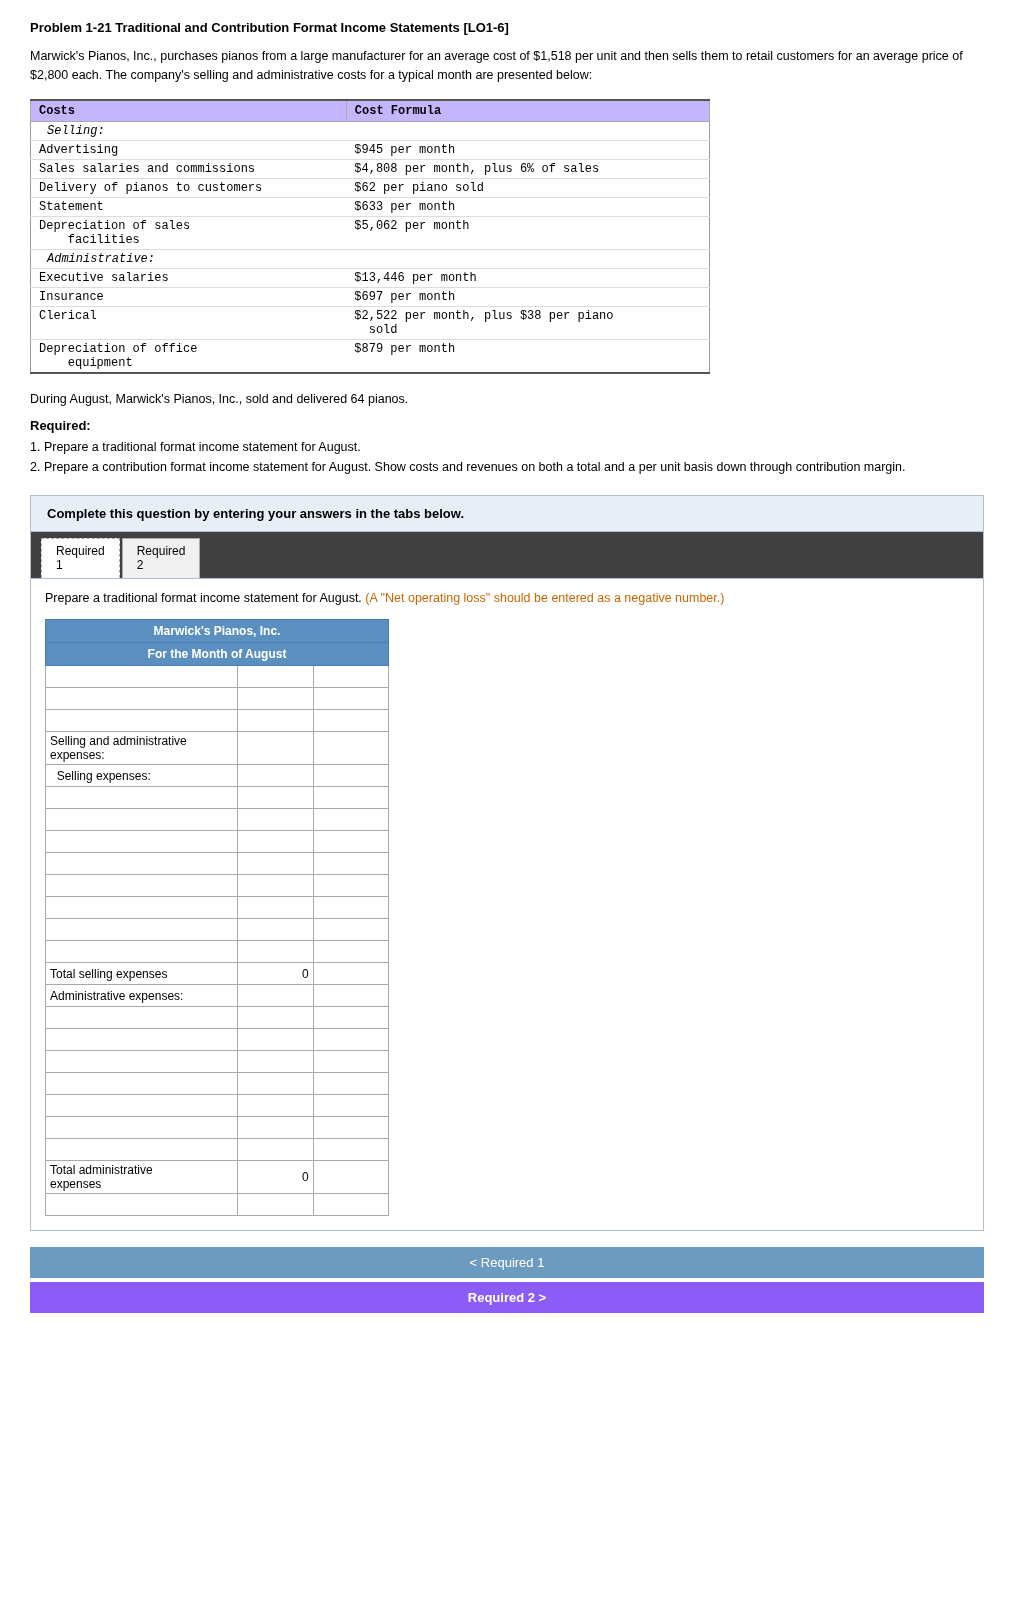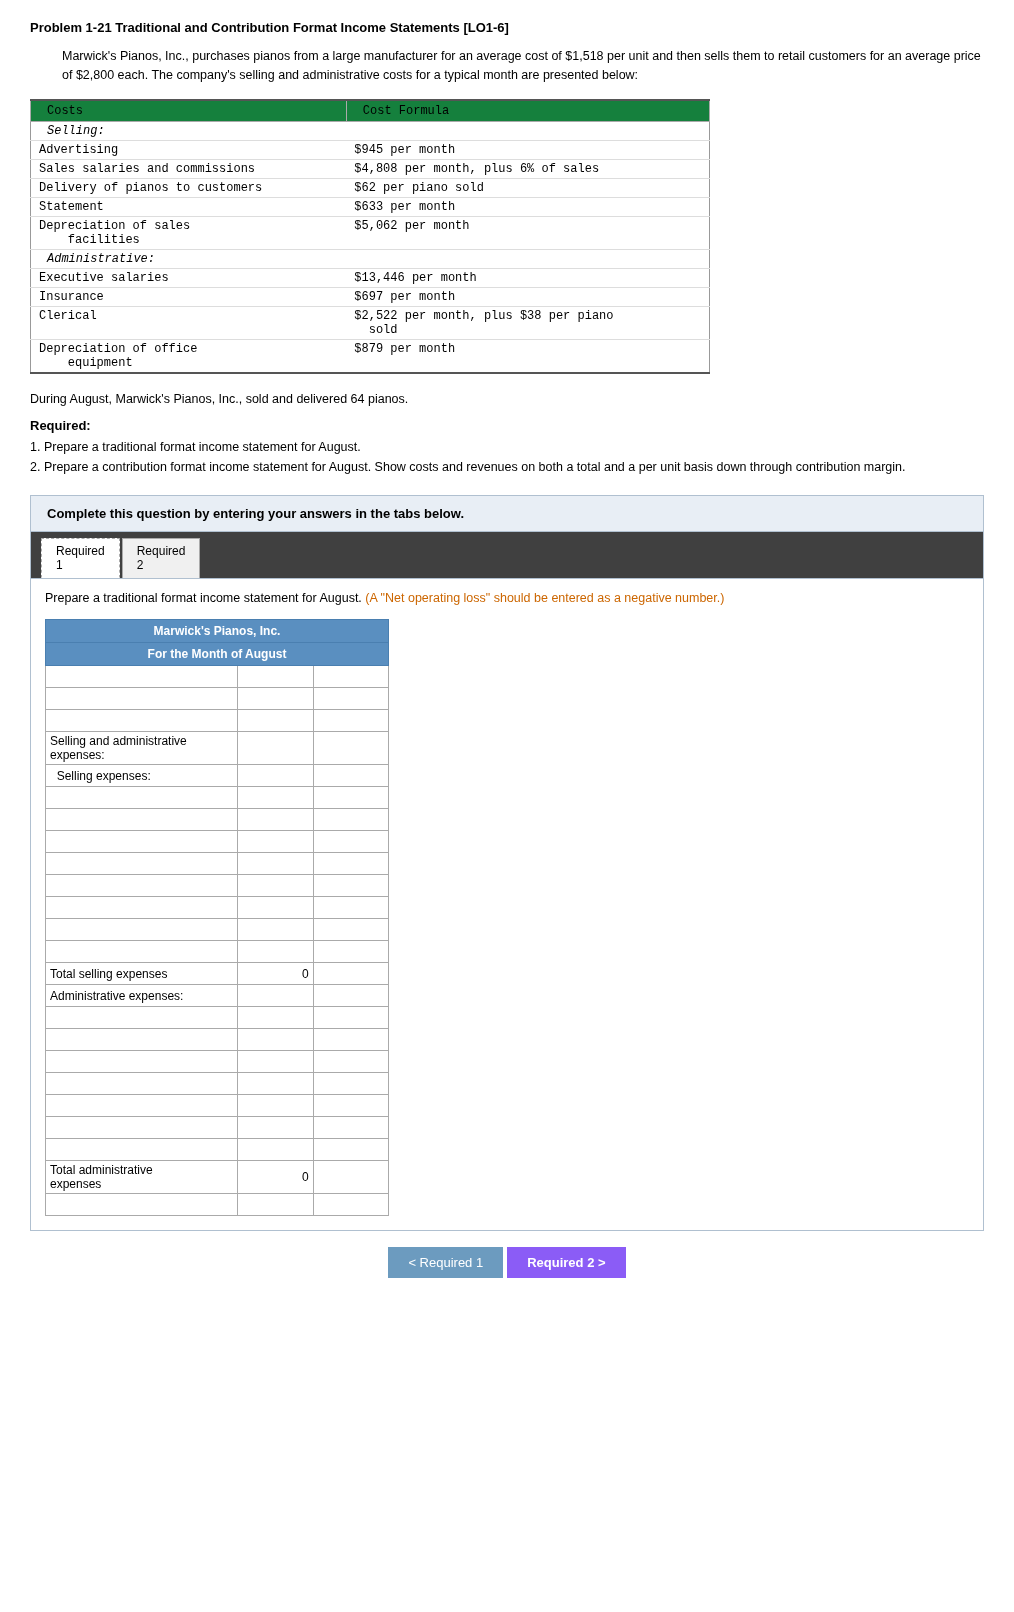--- a/index.html
+++ b/index.html
@@ -14,39 +14,38 @@
     }
     .problem-title {
       font-weight: bold;
       font-size: 13px;
       margin-bottom: 12px;
     }
     .intro-text {
       font-size: 12.5px;
       line-height: 1.5;
       margin-bottom: 14px;
-      margin-left: 32px;
     }
     
     .cost-table {
       border-collapse: collapse;
       width: 680px;
       margin-bottom: 18px;
       font-family: 'Courier New', monospace;
       font-size: 12px;
     }
     .cost-table td {
       padding: 2px 8px;
       vertical-align: top;
     }
     .cost-table .header-row td {
-      background: #15803d;
-      font-weight: normal;
+      background: #c4b5fd;
+      font-weight: bold;
       border: 1px solid #aaa;
-      padding: 3px 16px;
+      padding: 3px 8px;
     }
     .cost-table .indent1 td:first-child { padding-left: 16px; font-style: italic; }
     .cost-table .indent2 td:first-child { }
     .cost-table-border {
       border: 1px solid #999;
       border-top: 2px solid #555;
       border-bottom: 2px solid #555;
     }
     .cost-table tr td {
       border-bottom: 1px solid #ddd;
@@ -161,20 +160,21 @@
     .income-table .section-label {
       font-weight: normal;
       background: #fff;
     }
     
     .bottom-nav {
       display: flex;
       gap: 4px;
       margin-top: 16px;
       justify-content: center;
+      flex-direction: column;
     }
     .btn-required1 {
       background: #6c9bbf;
       color: #fff;
       border: none;
       padding: 8px 20px;
       font-size: 13px;
       cursor: pointer;
     }
     .btn-required2 {

